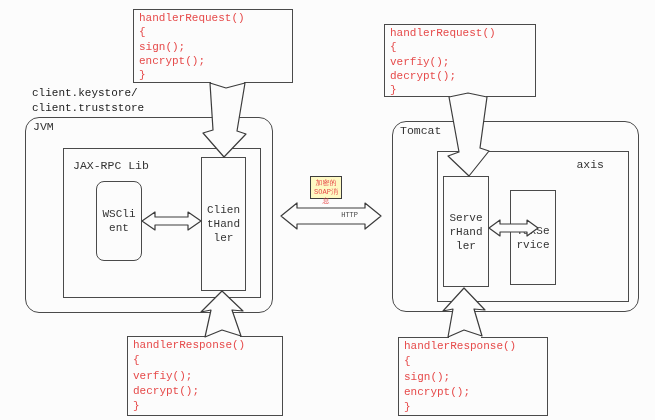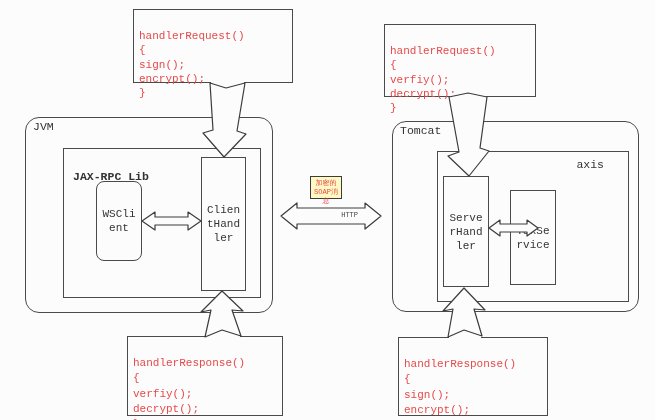--- a/index.html
+++ b/index.html
@@ -4,21 +4,21 @@
 <style>
   html,body { margin:0; padding:0; background:#ffffff; }
   .canvas {
     position:relative; width:655px; height:420px;
     background:#fcfcfc; overflow:hidden;
     font-family:"Liberation Mono","DejaVu Sans Mono",monospace;
   }
   .box { position:absolute; border:1.5px solid #4a4a4a; background:transparent; box-sizing:border-box;padding-left:36px; }
   .rounded { border-radius:14px; border-width:1.3px; }
   .container-label { position:absolute; top:2px; left:7px; font-size:11.5px; color:#333; }
-  .code-box { position:absolute; border:1.5px solid #4a4a4a; box-sizing:border-box; padding:19px 0 0 5px; background:#fcfcfc; z-index:2; }
+  .code-box { position:absolute; border:1.5px solid #4a4a4a; box-sizing:border-box; padding:1px 0 0 5px; background:#fcfcfc; z-index:2; }
   .code-line { font-size:11px; line-height:14.3px; color:#e64a4a; white-space:pre; }
   .code-box.tall .code-line { line-height:15.3px; }
   .node {
     position:absolute; border:1.5px solid #4a4a4a; box-sizing:border-box;
     display:flex; align-items:center; justify-content:center;
     text-align:center; word-break:break-all;
     font-size:11px; line-height:14px; color:#333; padding:0 3px;
     background:#fcfcfc; z-index:2;
   }
   .side-label { position:absolute; font-size:11px; line-height:15px; color:#222; z-index:2; }
@@ -39,21 +39,21 @@
 </head>
 <body>
 
 <div class="canvas">
 
   <div class="box rounded" style="left:25px; top:117px; width:248px; height:196px;">
     <span class="container-label">JVM</span>
   </div>
 
   <div class="box" style="left:63px; top:148px; width:198px; height:150px;">
-    <span class="container-label" style="left:9px; top:21px;font-weight:bold;">JAX-RPC Lib</span>
+    <span class="container-label" style="left:9px; top:10px;">JAX-RPC Lib</span>
   </div>
 
   <div class="box rounded" style="left:392px; top:121px; width:247px; height:191px;">
     <span class="container-label">Tomcat</span>
   </div>
 
   <div class="box" style="left:437px; top:151px; width:192px; height:151px;">
     <span class="container-label" style="left:auto; right:24px; top:6px;">axis</span>
   </div>
 
@@ -90,20 +90,24 @@
   </div>
 
   <div class="code-box tall" style="left:398px; top:337px; width:150px; height:79px;">
     <div class="code-line">handlerResponse()</div>
     <div class="code-line">{</div>
     <div class="code-line">sign();</div>
     <div class="code-line">encrypt();</div>
     <div class="code-line">}</div>
   </div>
 
+  <div class="side-label" style="left:32px; top:86px;">
+    <div>client.keystore/</div>
+    <div>client.truststore</div>
+  </div>
 
 
   <svg class="arrow-layer" viewBox="0 0 655 420">
 
     <rect x="211" y="80" width="33" height="9"></rect>
     <rect x="450" y="94" width="36" height="6"></rect>
     <rect x="206" y="332" width="34" height="6"></rect>
     <rect x="449" y="332" width="32" height="6"></rect>
 
     <path d="M210,83 L226,88 L245,83 L237,131 L246,134 L224,157 L203,133 L213,130 Z"></path>

